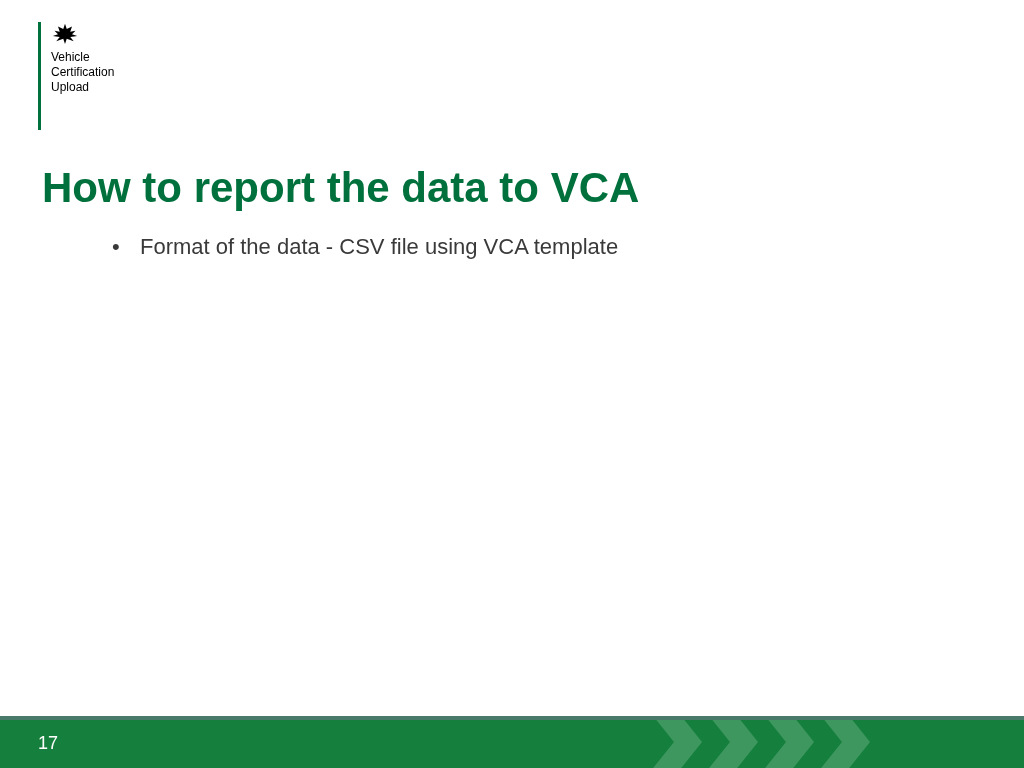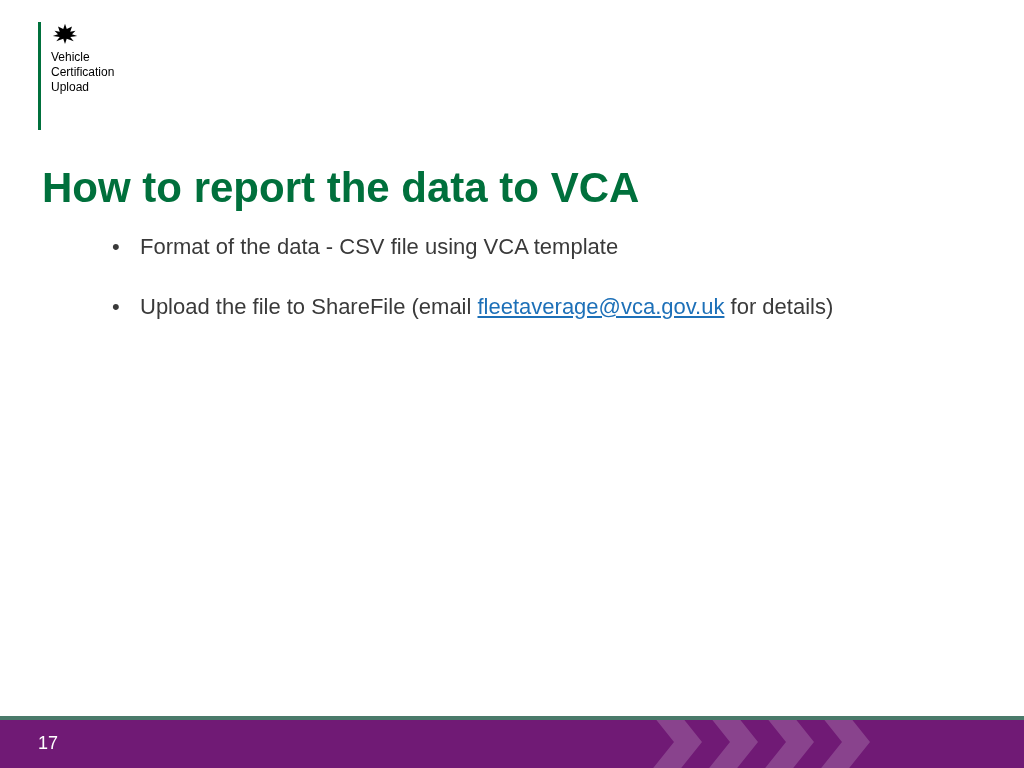--- a/index.html
+++ b/index.html
@@ -79,21 +79,21 @@
     .link {
       color: #1d70b8;
       text-decoration: underline;
     }
     .footer-bar {
       position: absolute;
       bottom: 0;
       left: 0;
       width: 1024px;
       height: 52px;
-      background: #701a75;
+      background: #15803d;
       border-top: 4px solid #4a7a6a;
       overflow: hidden;
     }
     .page-number {
       position: absolute;
       left: 38px;
       bottom: 14px;
       color: #ffffff;
       font-size: 18px;
       font-weight: 400;
@@ -133,23 +133,20 @@
     <div class="agency-label">Upload</div>
   </div>
 </div>
 
 <h1 class="slide-title">How to report the data to VCA</h1>
 
 <ul class="bullet-list">
   <li>
     <span>Format of the data - CSV file using VCA template</span>
   </li>
-  <li>
-    <span>Upload the file to ShareFile (email </span><a class="link">fleetaverage@vca.gov.uk</a><span> for details)</span>
-  </li>
 </ul>
 
 <div class="footer-bar">
   <div class="page-number">17</div>
   <div class="chevron-group">
     <div class="chevron">
       <svg viewBox="0 0 56 60">
           <path d="M0 0 L28 0 L52 30 L28 60 L0 60 L24 30 Z" fill="rgba(255,255,255,0.18)"></path>
         </svg>
     </div>

